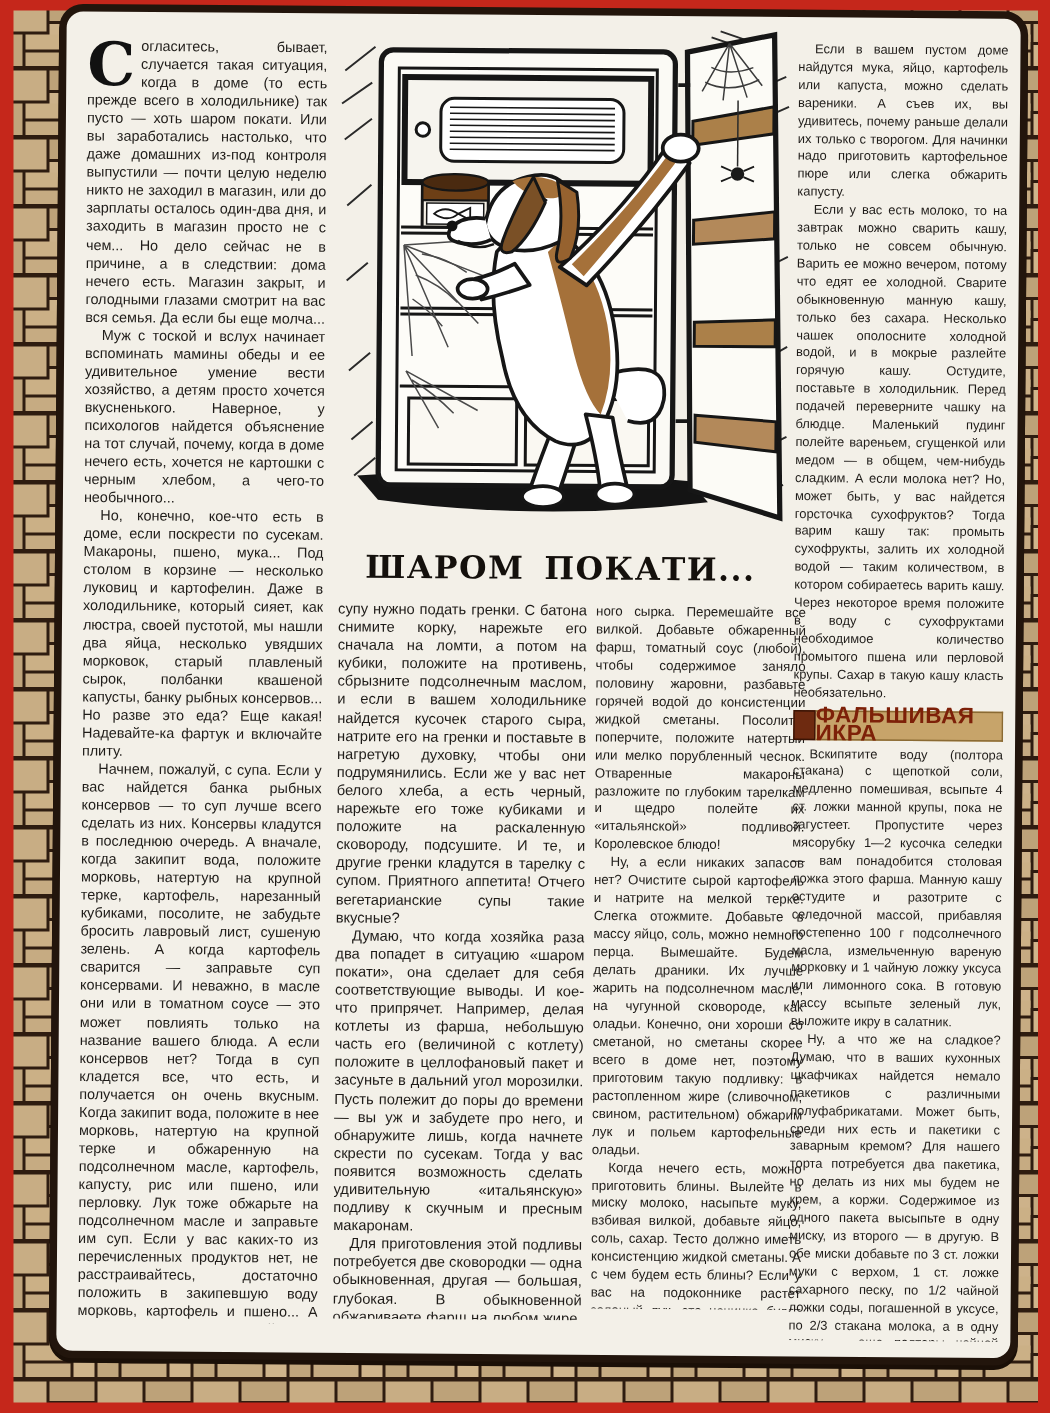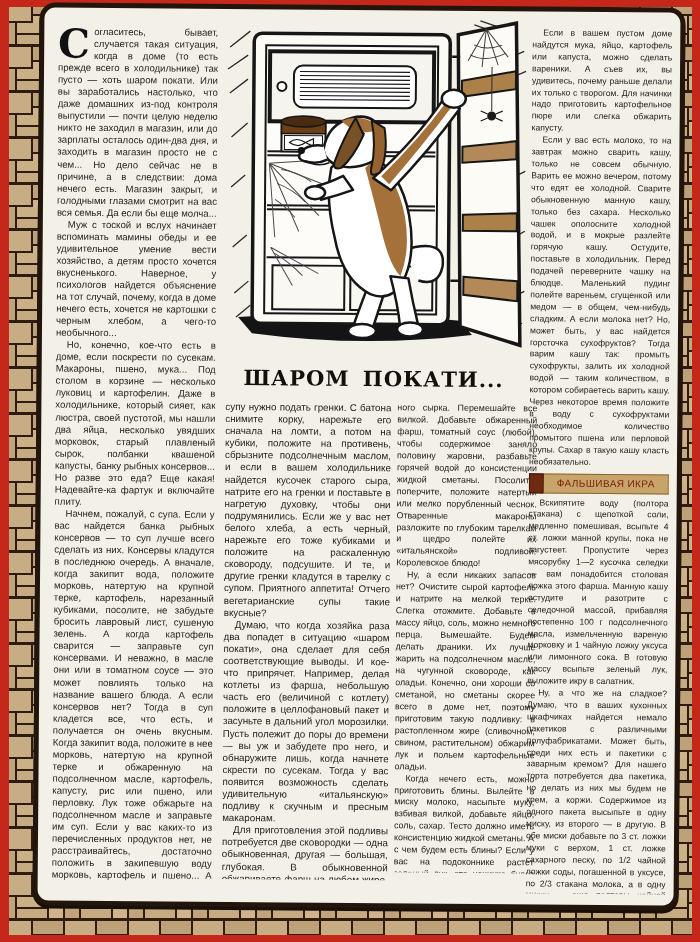--- a/index.html
+++ b/index.html
@@ -34,21 +34,21 @@
   #article-title{
     position:absolute;left:180px;top:356px;width:304px;height:28px;
     text-align:center;font-family:"DejaVu Serif",serif;font-weight:bold;
     font-size:21px;letter-spacing:1px;word-spacing:5px;color:#14100c;
   }
   .recipe-bar{display:flex;height:20px;margin:5px 0 4px 0;}
   .recipe-bullet{width:13px;background:#6e2a10;border:1px solid #3a1405;}
   .recipe-label{
     flex:1;background:#c7a46a;border:1px solid #8a6a33;border-left:none;
     display:flex;align-items:center;justify-content:center;
-    font-weight:normal;font-size:10px;color:#7d2008;letter-spacing:.4px;
+    font-weight:bold;font-size:15px;color:#7d2008;letter-spacing:.4px;
   }
 </style>
 </head>
 <body>
 
 <svg id="stone-bg" width="700" height="942">
   <defs>
     <pattern id="stones" width="64" height="46" patternUnits="userSpaceOnUse">
       <rect width="64" height="46" fill="#2e1c10"></rect>
       <rect x="1" y="1" width="30" height="20" fill="#c8ad84"></rect>

